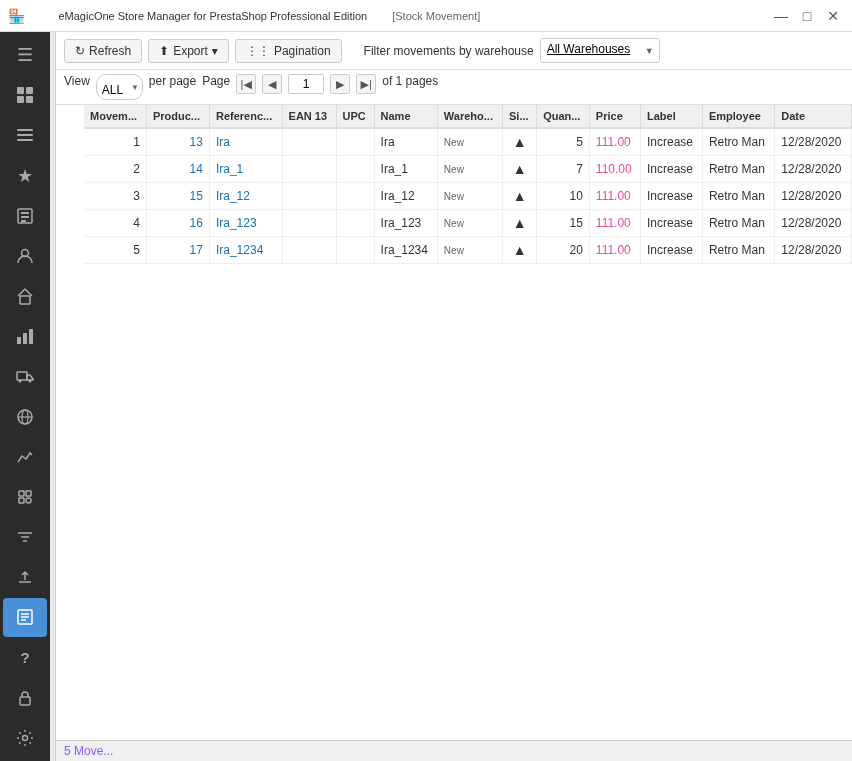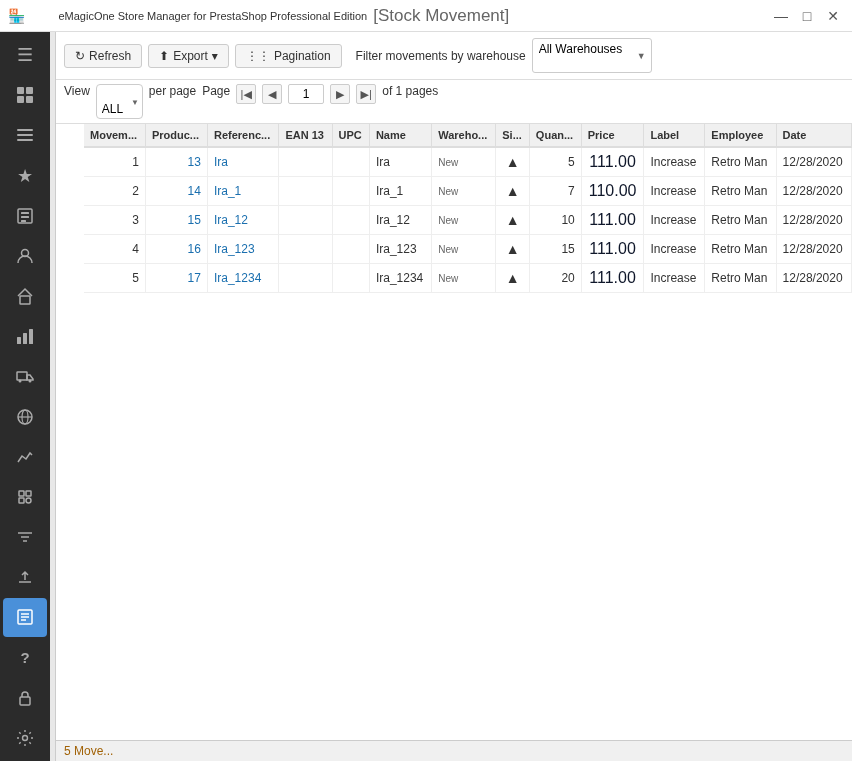--- a/index.html
+++ b/index.html
@@ -36,37 +36,38 @@
     .toolbar {
       display: flex; align-items: center; gap: 6px; padding: 6px 8px;
       background: #fff; border-bottom: 1px solid #ddd;
     }
     .toolbar-btn {
       display: flex; align-items: center; gap: 4px; padding: 4px 10px;
       border: 1px solid #ccc; background: #f5f5f5; cursor: pointer; border-radius: 3px;
       font-size: 12px; color: #333;
     }
 
-    .filter-label { font-size: 12px; color: #333; margin-left: 8px; }
+    .filter-label { font-size: 12px; color: #333; margin-left: 16px; }
     .filter-select {
-      border: 1px solid #ccc; padding: 3px 20px 16px 6px; border-radius: 3px;
+      border: 1px solid #ccc; padding: 3px 20px 6px 6px; border-radius: 3px;
       font-size: 12px; background: #fff; appearance: none; cursor: pointer;
       min-width: 120px;
+      text-decoration: underline;
     }
     .select-wrapper { position: relative; display: inline-block; }
     .select-wrapper::after { content: '▼'; position: absolute; right: 6px; top: 50%; transform: translateY(-50%); font-size: 9px; pointer-events: none; color: #666; }
 
     
     .view-bar {
       display: flex; align-items: flex-start; gap: 6px; padding: 4px 8px;
       background: #fff; border-bottom: 1px solid #ddd;
     }
     .view-label { font-size: 12px; color: #333; }
     .view-select {
-      border: 1px solid #ccc; padding: 17px 18px 2px 5px; border-radius: 4px;
+      border: 1px solid #ccc; padding: 8px 18px 2px 5px; border-radius: 10px;
       font-size: 12px; background: #fff; appearance: none; cursor: pointer;
     }
     .view-select-wrapper { position: relative; display: inline-block; }
     .view-select-wrapper::after { content: '▼'; position: absolute; right: 4px; top: 50%; transform: translateY(-50%); font-size: 8px; pointer-events: none; color: #666; }
     .nav-btn {
       width: 20px; height: 20px; border: 1px solid #ccc; background: #f5f5f5;
       cursor: pointer; font-size: 11px; display: flex; align-items: center; justify-content: center;
       border-radius: 2px; color: #555;
     }
     .page-input {
@@ -87,42 +88,42 @@
       padding: 5px 6px; font-size: 12px; color: #333; border-right: 1px solid #eee;
       white-space: nowrap;
     }
     .td-num { text-align: right; }
     .td-center { text-align: center; }
     .link-cell { color: #1a6faf; cursor: pointer; }
     .badge-new {
       background: transparent; color: #666; font-size: 10px;
     }
     .arrow-up { color: #333; font-size: 14px; }
-    .price-cell { color: #0f172a; font-size: 16px; text-align: center; }
+    .price-cell { color: #ec4899; font-size: 12px; }
 
     
     .status-bar {
       background: #f0f0f0; border-top: 1px solid #ccc;
-      padding: 3px 8px; font-size: 12px; color: #a16207;
+      padding: 3px 8px; font-size: 12px; color: #8b5cf6;
     }
 
     
     .resize-handle {
       width: 6px; background: #e8e8e8; cursor: ew-resize;
       border-right: 1px solid #ccc;
     }
   </style>
 </head>
 <body>
 
 <div class="title-bar">
   <div class="title-bar-left">
     <span style="font-size:14px;">🏪</span>
     <span style="font-size:11px; color:#333;margin-left:27px;">eMagicOne Store Manager for PrestaShop Professional Edition</span>
-    <span style="font-size:17px; color:#666;">[Stock Movement]</span>
+    <span style="font-size:11px; color:#666;margin-left:19px;">[Stock Movement]</span>
   </div>
   <div class="title-bar-controls">
     <button class="title-bar-btn">—</button>
     <button class="title-bar-btn">□</button>
     <button class="title-bar-btn close">✕</button>
   </div>
 </div>
 
 <div class="app-body">
 

